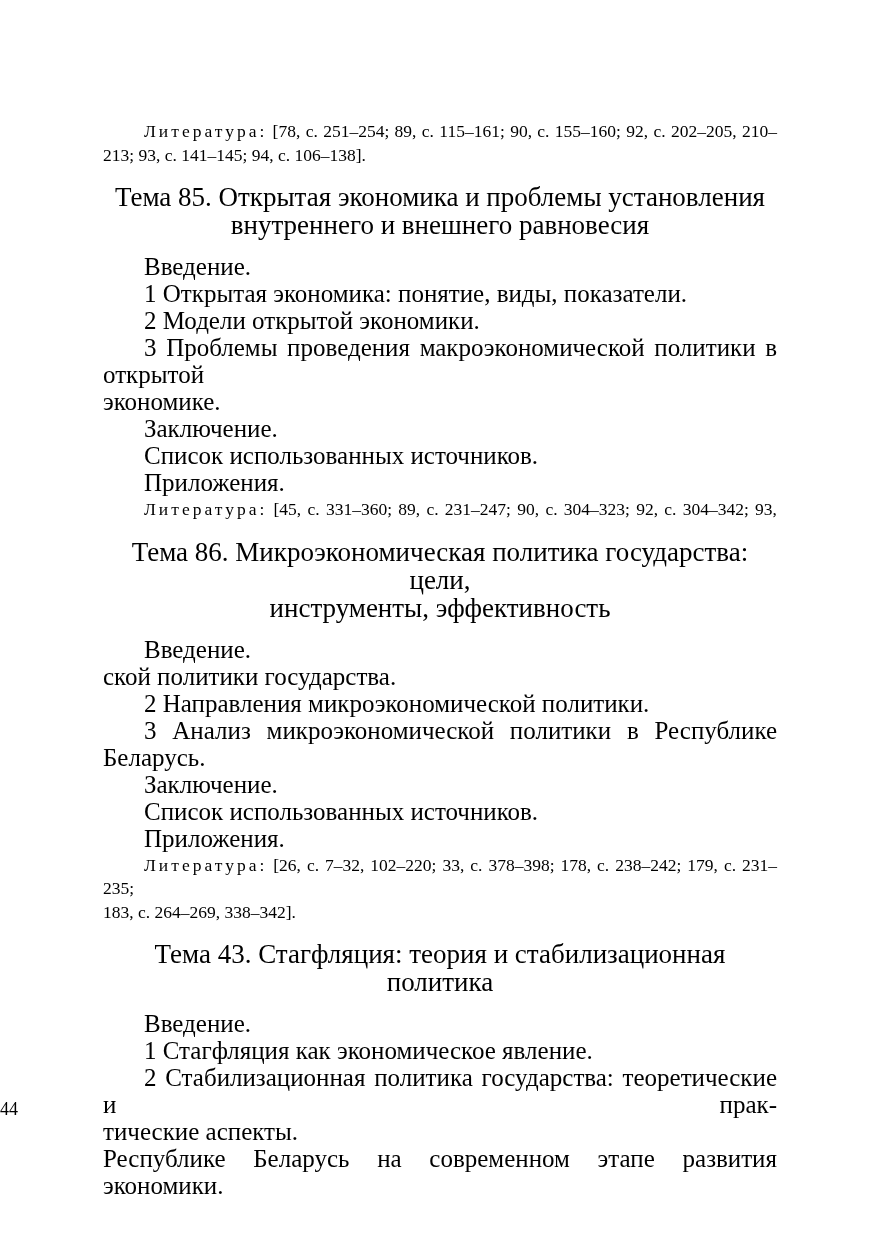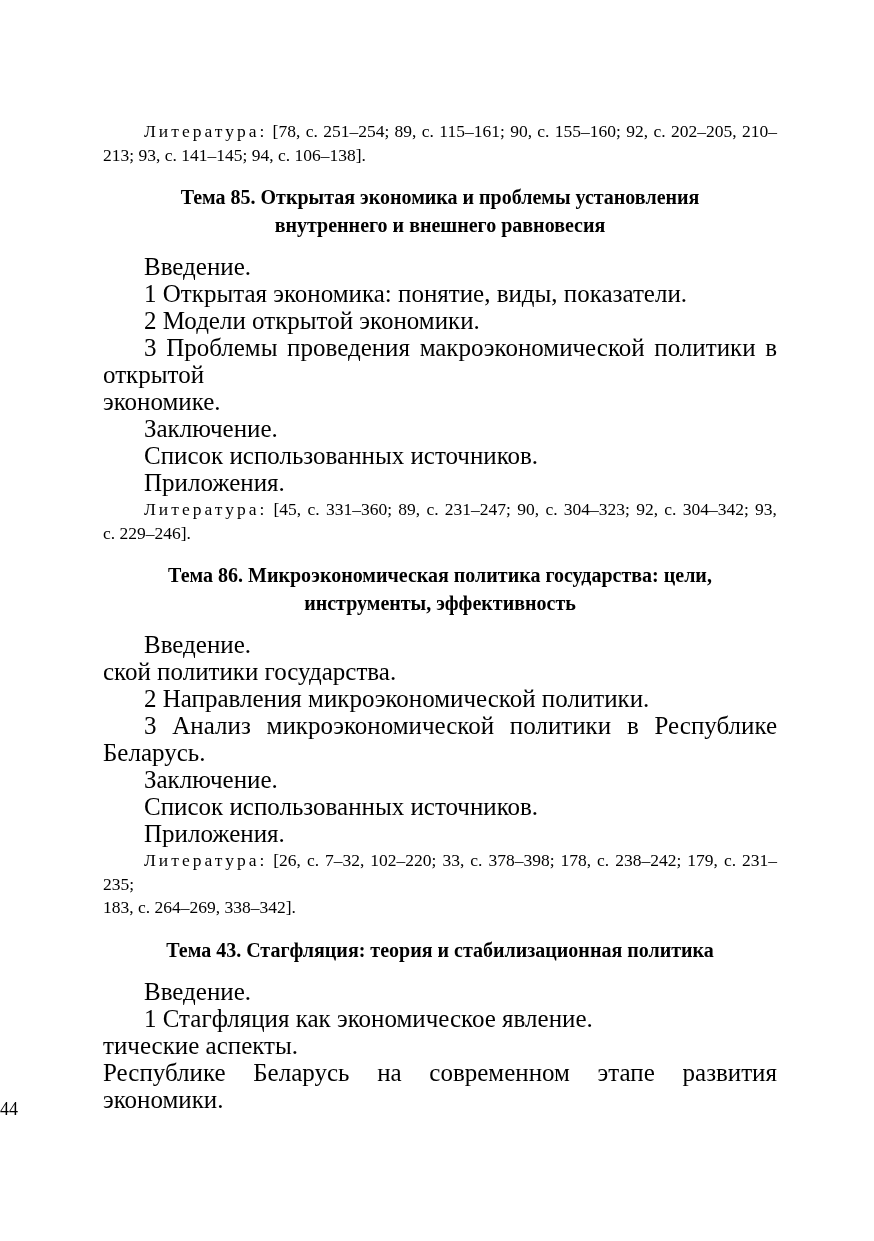--- a/index.html
+++ b/index.html
@@ -27,22 +27,22 @@
   .literature {
     font-size: 17.5px;
     line-height: 23.5px;
     margin: 2px 0 2px 0;
   }
   .literature .line.first { text-indent: 41px; }
   .lit-label { letter-spacing: 3px; }
 
   
   .heading {
-    font-weight: bold;
-    font-size: 20px;
+    font-weight: normal;
+    font-size: 27px;
     line-height: 28px;
     margin: 16px 0 14px 0;
   }
   .heading .line {
     text-align: center !important;
     text-align-last: center !important;
     text-indent: 0 !important;
   }
 
   
@@ -97,21 +97,20 @@
       <div class="line first last">Заключение.</div>
     </div>
     <div class="block item">
       <div class="line first last">Список использованных источников.</div>
     </div>
     <div class="block item">
       <div class="line first last">Приложения.</div>
     </div>
     <div class="block literature">
       <div class="line first"><span class="lit-label">Литература:</span> [45, с. 331–360; 89, с. 231–247; 90, с. 304–323; 92, с. 304–342; 93,</div>
-      <div class="line last">с. 229–246].</div>
     </div>
     <div class="block heading">
       <div class="line first">Тема 86. Микроэкономическая политика государства: цели,</div>
       <div class="line last">инструменты, эффективность</div>
     </div>
     <div class="block item">
       <div class="line first last">Введение.</div>
     </div>
     <div class="block item">
       <div class="line last">ской политики государства.</div>
@@ -138,20 +137,21 @@
     <div class="block heading">
       <div class="line first last">Тема 43. Стагфляция: теория и стабилизационная политика</div>
     </div>
     <div class="block item">
       <div class="line first last">Введение.</div>
     </div>
     <div class="block item">
       <div class="line first last">1 Стагфляция как экономическое явление.</div>
     </div>
     <div class="block item">
+      <div class="line first">2 Стабилизационная политика государства: теоретические и прак-</div>
       <div class="line last">тические аспекты.</div>
     </div>
     <div class="block item">
       <div class="line last">Республике Беларусь на современном этапе развития экономики.</div>
     </div>
   </div>
 
 <div class="page-number">44</div>
 
 </body></html>

